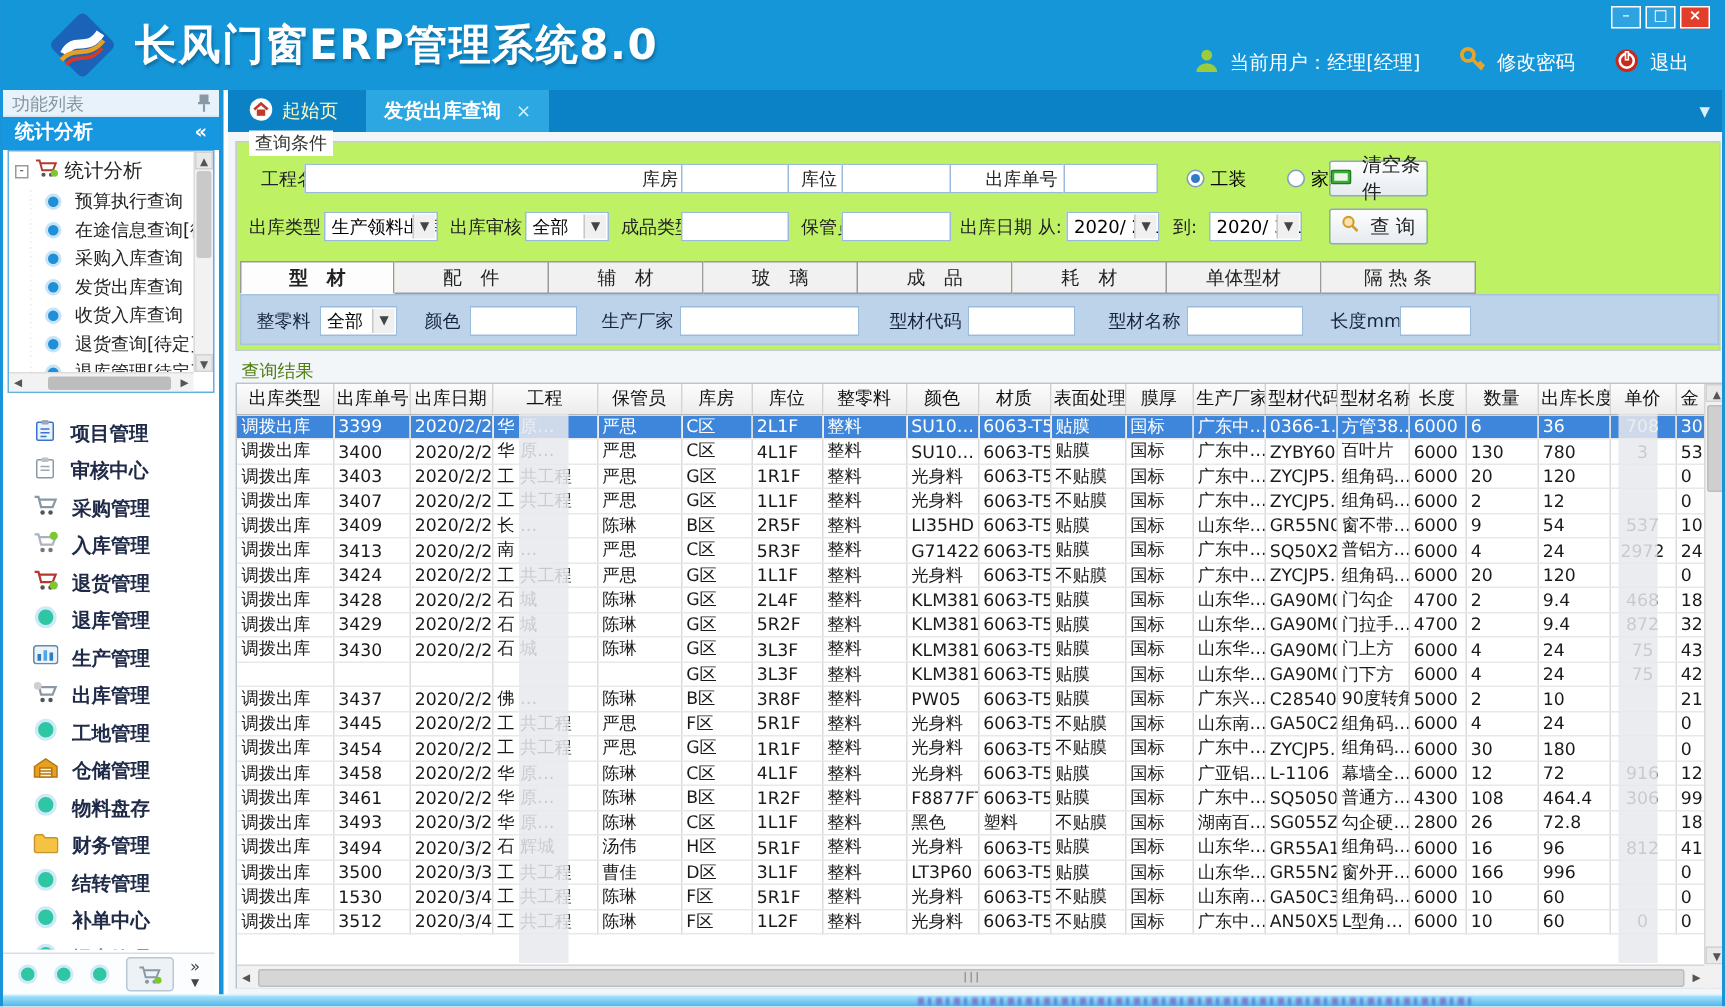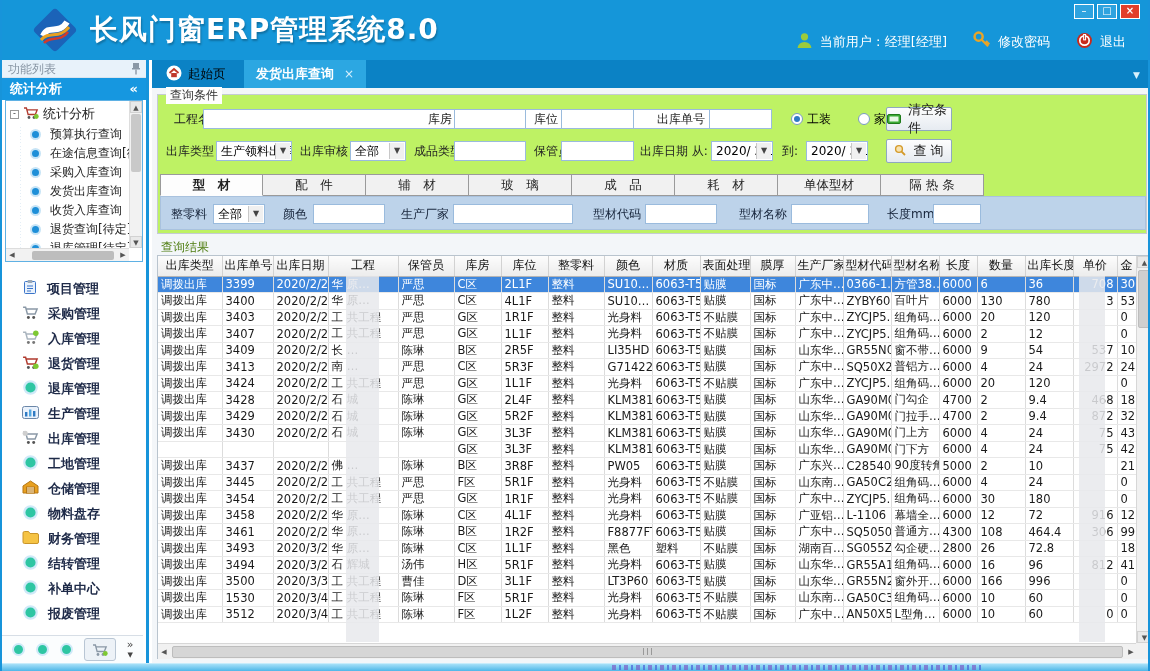--- a/index.html
+++ b/index.html
@@ -51,21 +51,21 @@
   .side-footer{position:absolute;bottom:0;left:0;right:3px;height:28px;border-top:1px solid #D7DEE6;
     display:flex;align-items:center;justify-content:space-around;padding:0 4px;background:#FBFDFE}
   .fcirc{width:13px;height:13px;border-radius:50%;background:#2EC6A3;border:2px solid #CFE9F8}
   .fcart{width:32px;height:23px;border:1px solid #B9C6D4;border-radius:3px;background:#EDF2F7;
     display:flex;align-items:center;justify-content:center}
   .chev{color:#444;font-size:11px;line-height:9px;text-align:center}
   
   .main{position:absolute;left:150px;top:60px;right:0;bottom:8px;background:#F3F6F9}
   .tabbar{position:absolute;left:0;top:0;right:0;height:28px;background:#0B82C5}
   .tab-home{position:absolute;left:2px;top:0;height:28px;display:flex;align-items:center;gap:6px;
-    color:#000000;font-size:12.5px;padding:0 12px}
+    color:#fef9c3;font-size:12.5px;padding:0 12px}
   .tab-active{position:absolute;left:92px;top:0;height:28px;background:#2CA7E2;color:#fff;font-weight:bold;
     font-size:13px;display:flex;align-items:center;gap:10px;padding:0 12px}
   .tab-close{font-size:12px;color:#D7F0FC;font-weight:normal}
   .tab-caret{position:absolute;right:8px;top:10px;color:#D9F1FC;font-size:9px}
   
   .querybox{position:absolute;left:5px;top:34px;width:990px;height:140px;border:1px solid #C5CBD4;background:#bef264}
   .qb-legend{position:absolute;top:-8px;left:8px;background:#FEFEFE;padding:0 4px;font-size:12px;color:#333}
   .q{position:absolute;font-size:12px;color:#222;white-space:nowrap;line-height:20px}
   .inp{position:absolute;height:20px;border:1px solid #9ABBDD;background:#fff}
   .combo{position:absolute;height:20px;border:1px solid #9ABBDD;background:#fff;font-size:12px;
@@ -87,21 +87,21 @@
   .bluepanel .q{color:#16243A}
   
   .results-label{position:absolute;left:9px;top:179px;font-size:12px;color:#4d7c0f}
   .grid{position:absolute;left:5px;top:195px;width:996px;height:404px;border:1px solid #B9C4CE;background:#fff}
   table{border-collapse:collapse;table-layout:fixed;width:978px;background:#fff}
   th{height:20px;background:linear-gradient(#FCFCFC,#ECECEC);border-right:1px solid #D2D2D2;
     border-bottom:1px solid #B5B5B5;font-weight:normal;font-size:12px;color:#111;white-space:nowrap;
     overflow:hidden;padding:0 2px;text-align:center}
   td{height:16.5px;border-right:1px solid #DCDCDC;border-bottom:1px solid #E8E8E8;font-size:11.5px;
     padding:0 3px;white-space:nowrap;overflow:hidden;color:#1A1A1A}
-  td.num{text-align:right}
+  td.num{text-align:center}
   tr.sel td{background:#3E86DC;color:#fff}
   .vscroll{position:absolute;right:0;top:0;width:16px;height:387px;background:#F1F1F1;border-left:1px solid #D7D7D7}
   .vthumb{position:absolute;top:14px;left:1px;right:1px;height:58px;background:#CFCFCF;border:1px solid #BDBDBD;border-radius:2px}
   .hscroll{position:absolute;left:0;top:387px;width:979px;height:16px;background:#F1F1F1;
     border-top:1px solid #D7D7D7;display:flex;align-items:center}
   .hthumb{height:12px;background:#D6D6D6;border:1px solid #BDBDBD;border-radius:2px;flex:1;margin:0 2px;
     display:flex;align-items:center;justify-content:center;gap:1px}
   .grip i{display:block;width:1px;height:7px;background:#999;margin:0 1px;font-style:normal}
   .corner{position:absolute;right:0;top:387px;width:16px;height:16px;background:#F1F1F1}
   .redact{position:absolute;background:rgba(231,233,236,.85);filter:blur(.5px)}
@@ -235,20 +235,28 @@
     <div class="menu">
         <div class="menu-item">
           <span><svg width="16" height="16" viewBox="0 0 16 16">
               <rect x="2.5" y="2.5" width="11" height="12" rx="1" fill="#EAF2FC" stroke="#3A74C9"></rect>
               <rect x="5.5" y="1" width="5" height="3" rx="1" fill="#9AA7B5"></rect>
               <path d="M5 7h6M5 9.5h6M5 12h4" stroke="#3A74C9" stroke-width="1"></path>
             </svg></span>
           <span>项目管理</span>
         </div>
         <div class="menu-item">
+          <span><svg width="16" height="16" viewBox="0 0 16 16">
+              <rect x="2.5" y="2.5" width="11" height="12" rx="1" fill="#FFF" stroke="#8A98A6"></rect>
+              <rect x="5.5" y="1" width="5" height="3" rx="1" fill="#B8C2CC"></rect>
+              <path d="M5 7h6M5 9.5h6" stroke="#9AA7B5" stroke-width="1"></path>
+            </svg></span>
+          <span>审核中心</span>
+        </div>
+        <div class="menu-item">
           <span><svg width="17" height="15" viewBox="0 0 16 14">
               <path d="M1 2 h2.4 l1.7 6.5 h7.2 l1.9-4.7 h-10" fill="none" stroke="#8A98A6" stroke-width="1.4"></path>
               <circle cx="6" cy="11.8" r="1.4" fill="#555"></circle>
               <circle cx="11" cy="11.8" r="1.4" fill="#555"></circle>
             </svg></span>
           <span>采购管理</span>
         </div>
         <div class="menu-item">
           <span><svg width="17" height="15" viewBox="0 0 16 14">
               <path d="M1 2 h2.4 l1.7 6.5 h7.2 l1.9-4.7 h-10" fill="none" stroke="#A9B4BE" stroke-width="1.4"></path>

